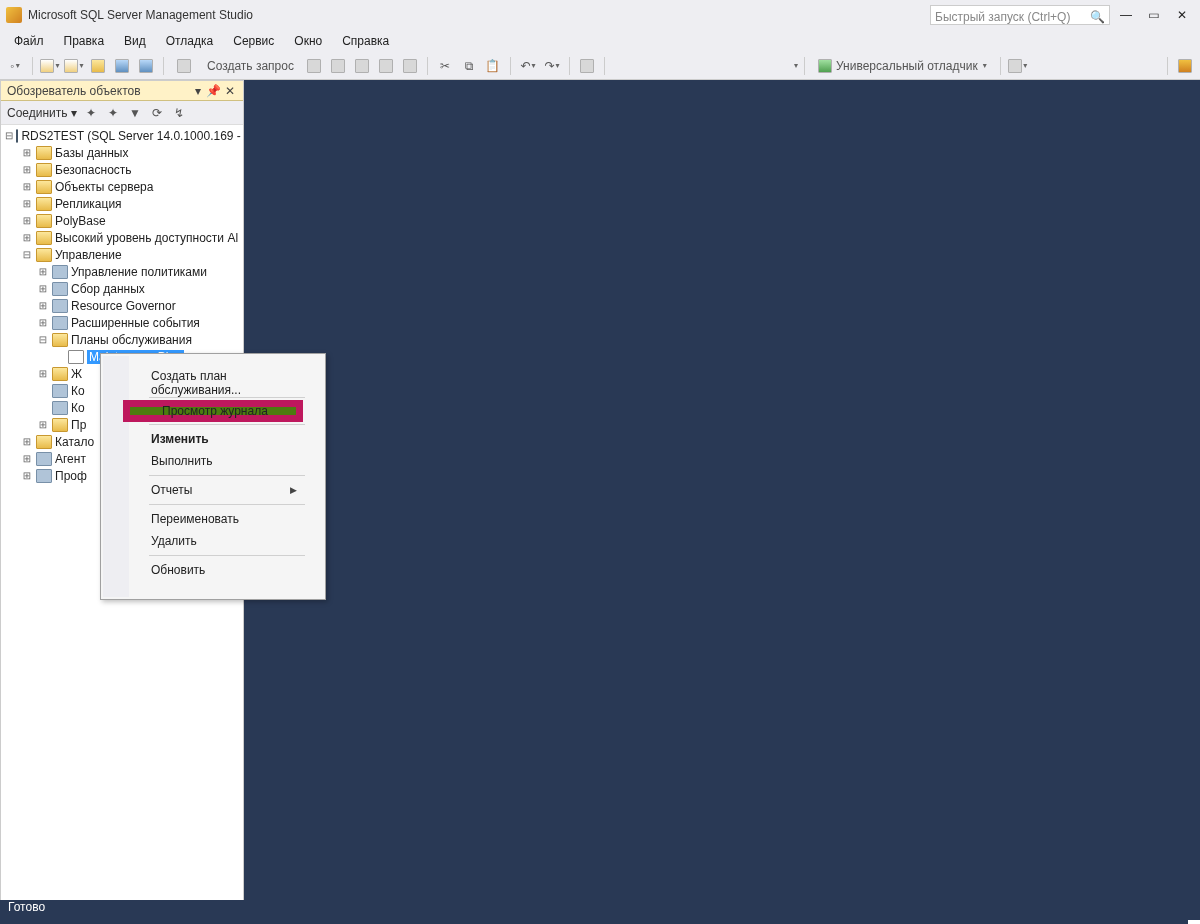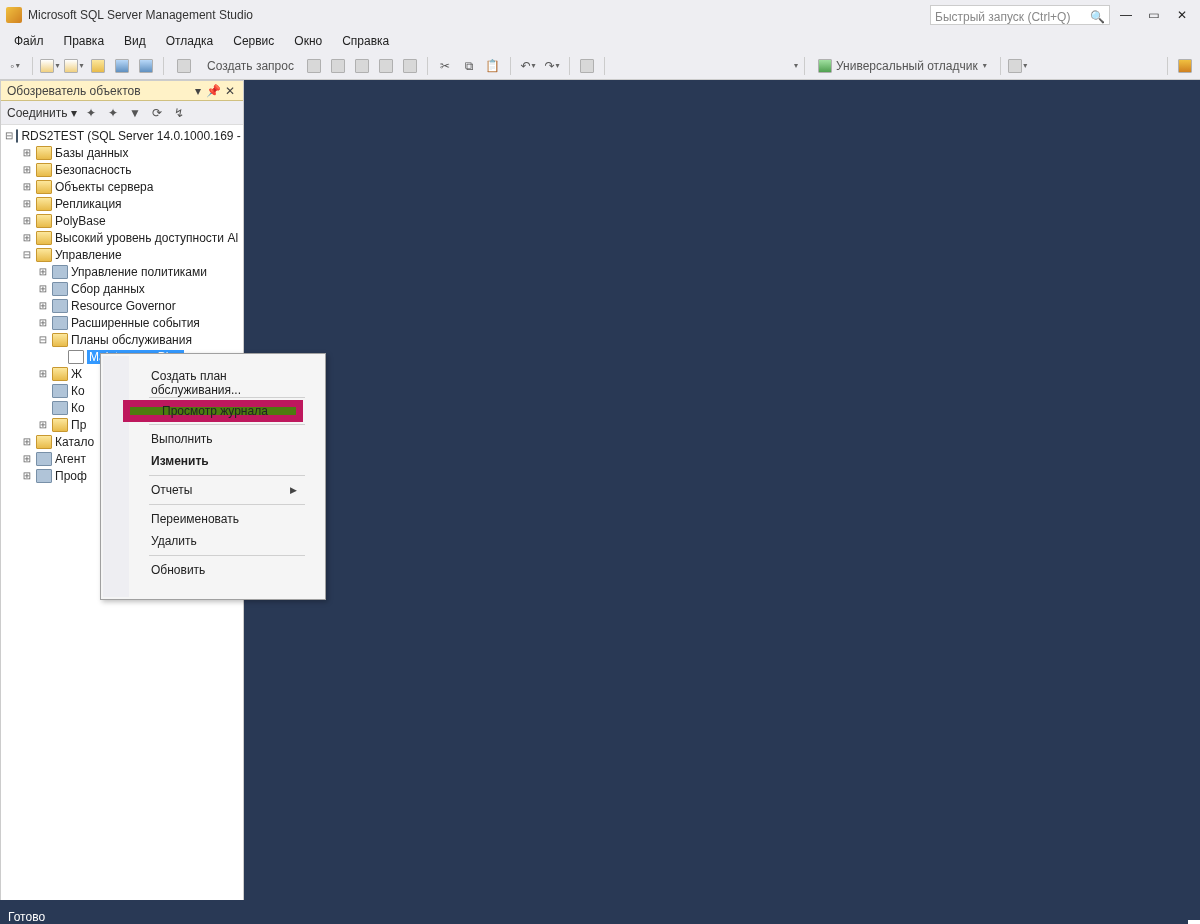--- a/index.html
+++ b/index.html
@@ -31,21 +31,21 @@
 .tree-row .toggle { width:12px; text-align:center; color:#666; font-size:10px; cursor:pointer;}
 .tree-row .node-icon { width:16px; height:14px; margin:0 3px; }
 .folder { background:linear-gradient(#fce79c,#e8bb4a); border:1px solid #c89830; border-radius:1px; }
 .server-icon{background:linear-gradient(#9ab,#678);border:1px solid #456;border-radius:1px;}
 .misc-icon{background:#b0c4d8;border:1px solid #7890a8;border-radius:1px;}
 .file-icon{background:#fff;border:1px solid #888;border-radius:1px;}
 .tree-row.selected .label-sel { background:#3399ff; color:#fff; padding:0 2px; }
 .oe-scrollbar { height:16px; background:#f0f0f0; border-top:1px solid #ddd; position:relative;}
 .oe-scrollbar .thumb{position:absolute;left:16px;top:2px;width:160px;height:12px;background:#cdcdcd;border-radius:2px;}
 .main-area { flex:1; background:#293955; }
-.statusbar { height:24px; background:#293955; color:#fff; display:flex; align-items:flex-end; padding:0 8px; position:absolute; bottom:0; left:0; right:12px;}
+.statusbar { height:24px; background:#293955; color:#fff; display:flex; align-items:flex-start; padding:0 8px; position:absolute; bottom:0; left:0; right:12px;}
 .context-menu { position:absolute; left:100px; top:353px; width:226px; background:#f5f5f5; border:1px solid #a0a0a0; box-shadow:2px 2px 5px rgba(0,0,0,0.25); padding:18px; z-index:100;}
 .context-menu .cm-gutter{position:absolute;left:2px;top:2px;bottom:2px;width:26px;background:#eeeef2;}
 .context-menu .cm-item { height:22px; display:flex; align-items:center; padding-left:32px; padding-right:10px; color:#222; position:relative; cursor:pointer;}
 .context-menu .cm-item.highlight { background:#4d7c0f; border:7px solid #be185d; height:22px; margin:-1px 4px;}
 .context-menu .cm-item.bold { font-weight:bold; }
 .context-menu .cm-sep { height:1px; background:#d0d0d0; margin:3px 2px 3px 30px; }
 .context-menu .cm-item .arrow { margin-left:auto; font-size:9px; color:#444;}
 .small-tb-ico { width:14px;height:14px;background:#d8d8d8;border:1px solid #b0b0b0;border-radius:1px;}
 .small-tb-ico.new{background:linear-gradient(#fff,#f0d080);}
 .small-tb-ico.open{background:linear-gradient(#fce79c,#e8bb4a);}
@@ -286,26 +286,26 @@
 <div class="context-menu">
   <div class="cm-gutter"></div>
   <div class="cm-item">
       <span>Создать план обслуживания...</span>
     </div>
   <div class="cm-sep"></div>
   <div class="cm-item highlight">
       <span>Просмотр журнала</span>
     </div>
   <div class="cm-sep"></div>
-  <div class="cm-item">
-      <span>Выполнить</span>
-    </div>
   <div class="cm-item bold">
       <span>Изменить</span>
     </div>
+  <div class="cm-item">
+      <span>Выполнить</span>
+    </div>
   <div class="cm-sep"></div>
   <div class="cm-item">
       <span>Отчеты</span>
       <span class="arrow">▶</span>
     </div>
   <div class="cm-sep"></div>
   <div class="cm-item">
       <span>Переименовать</span>
     </div>
   <div class="cm-item">

